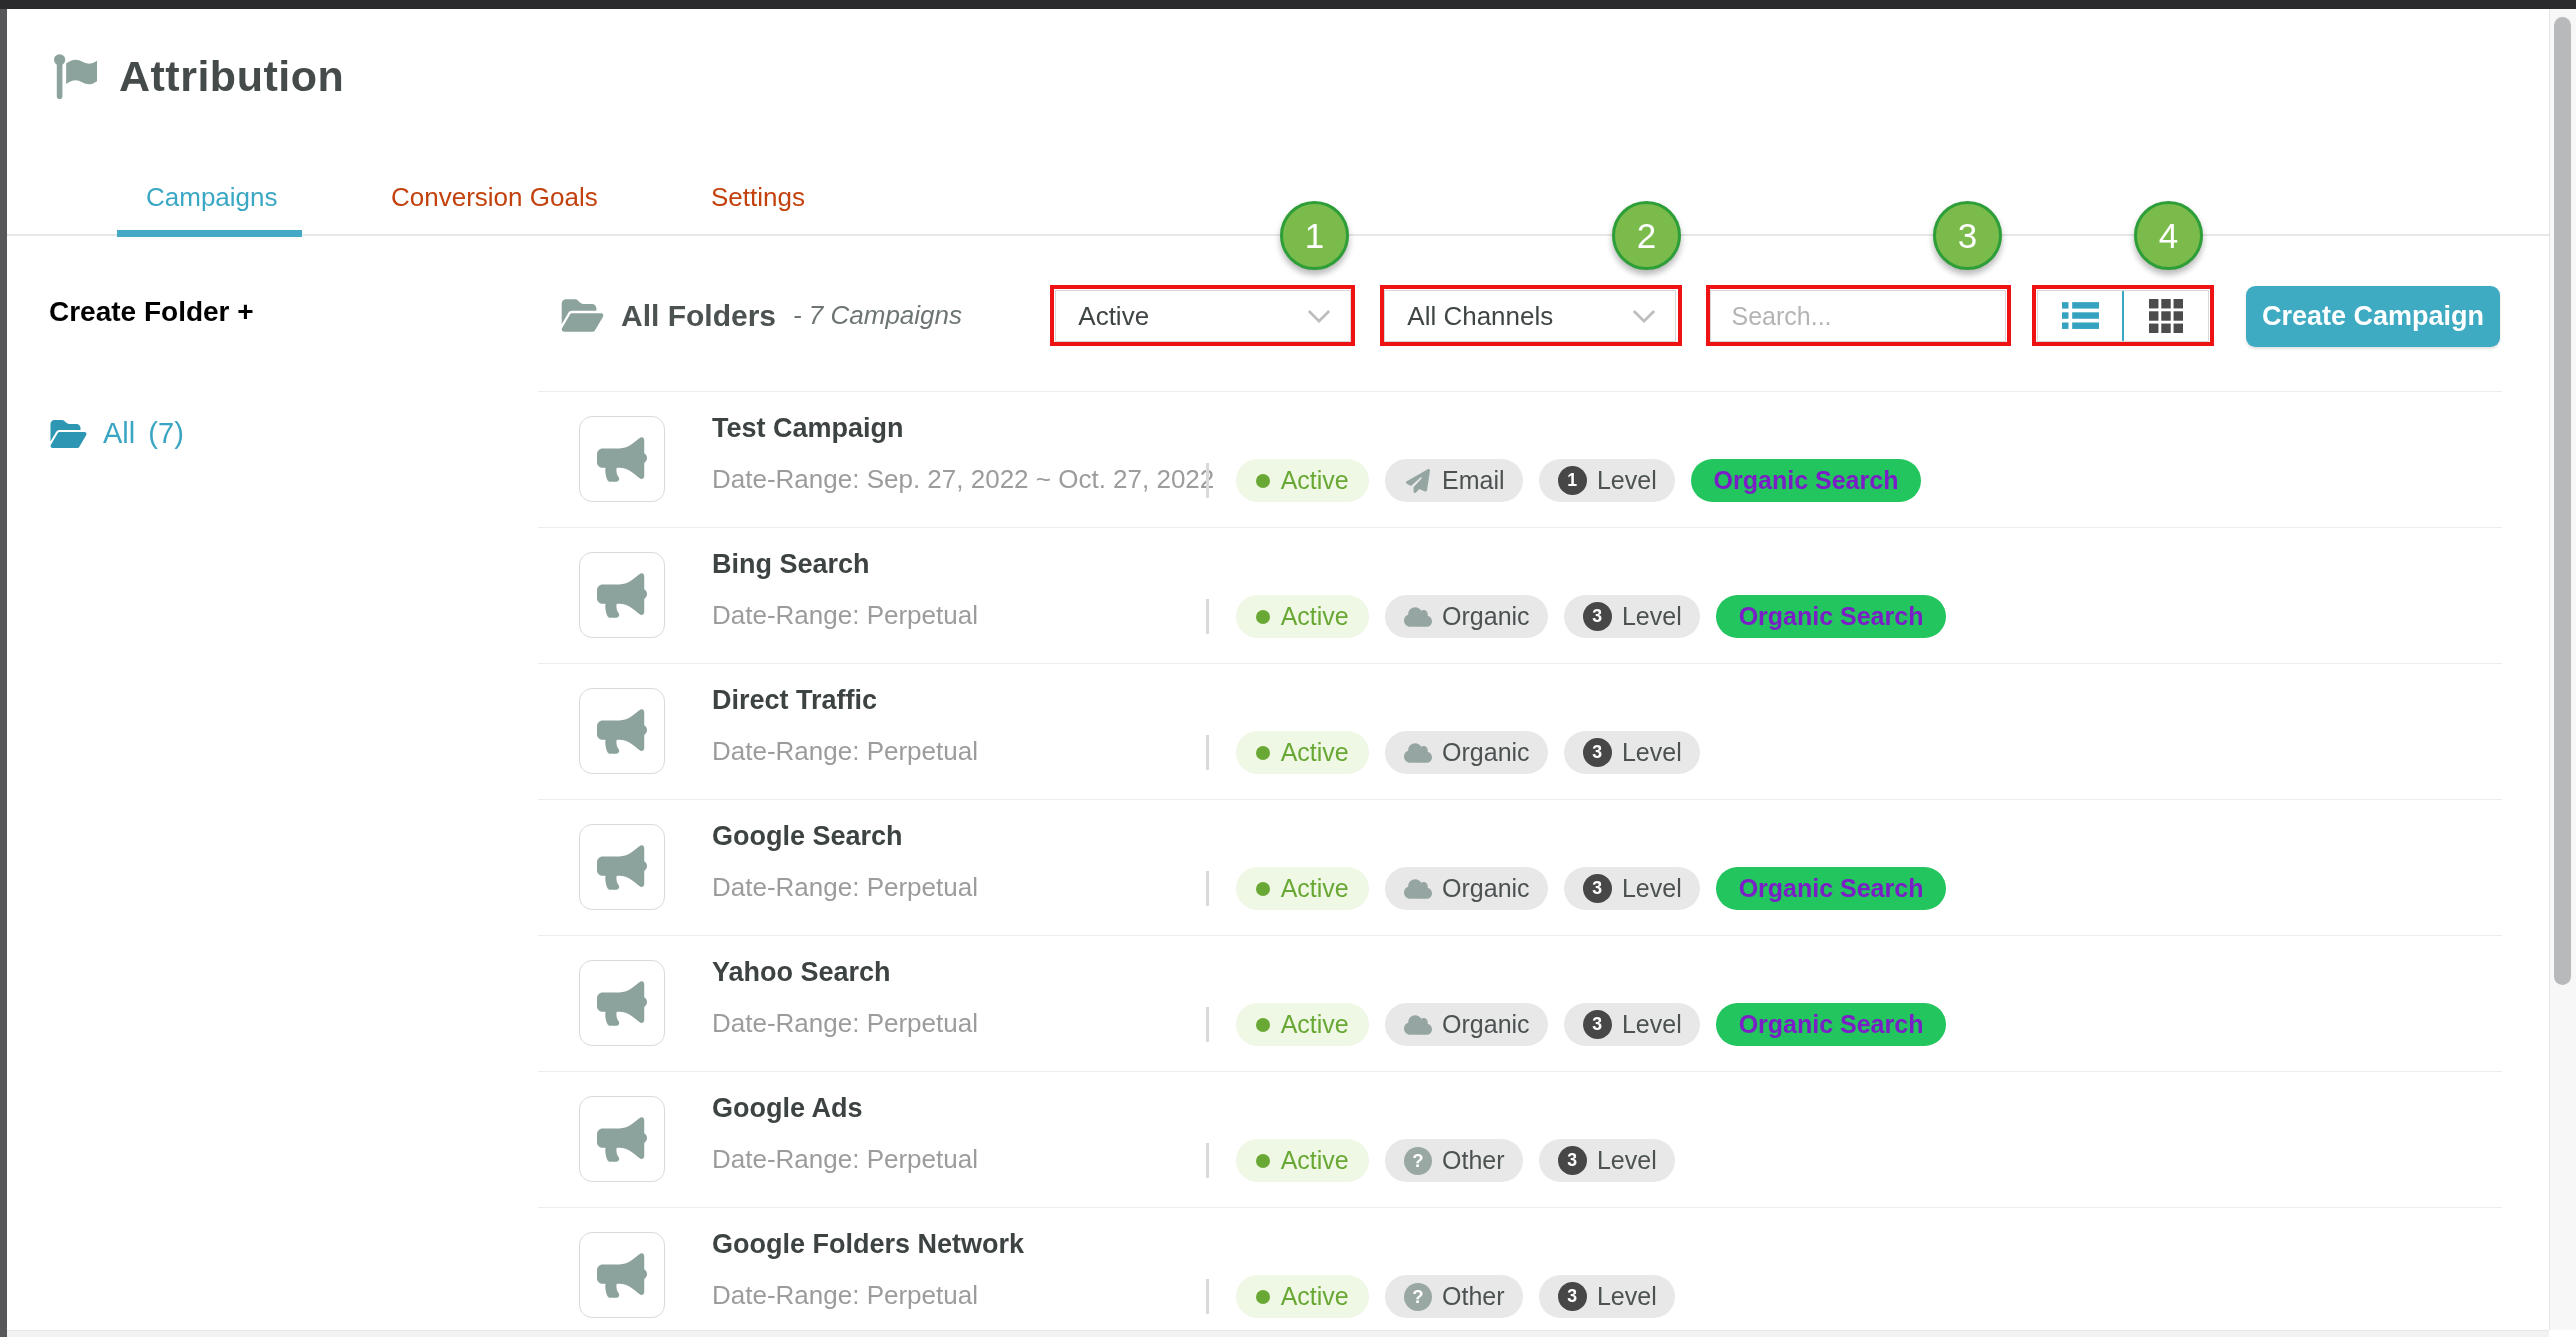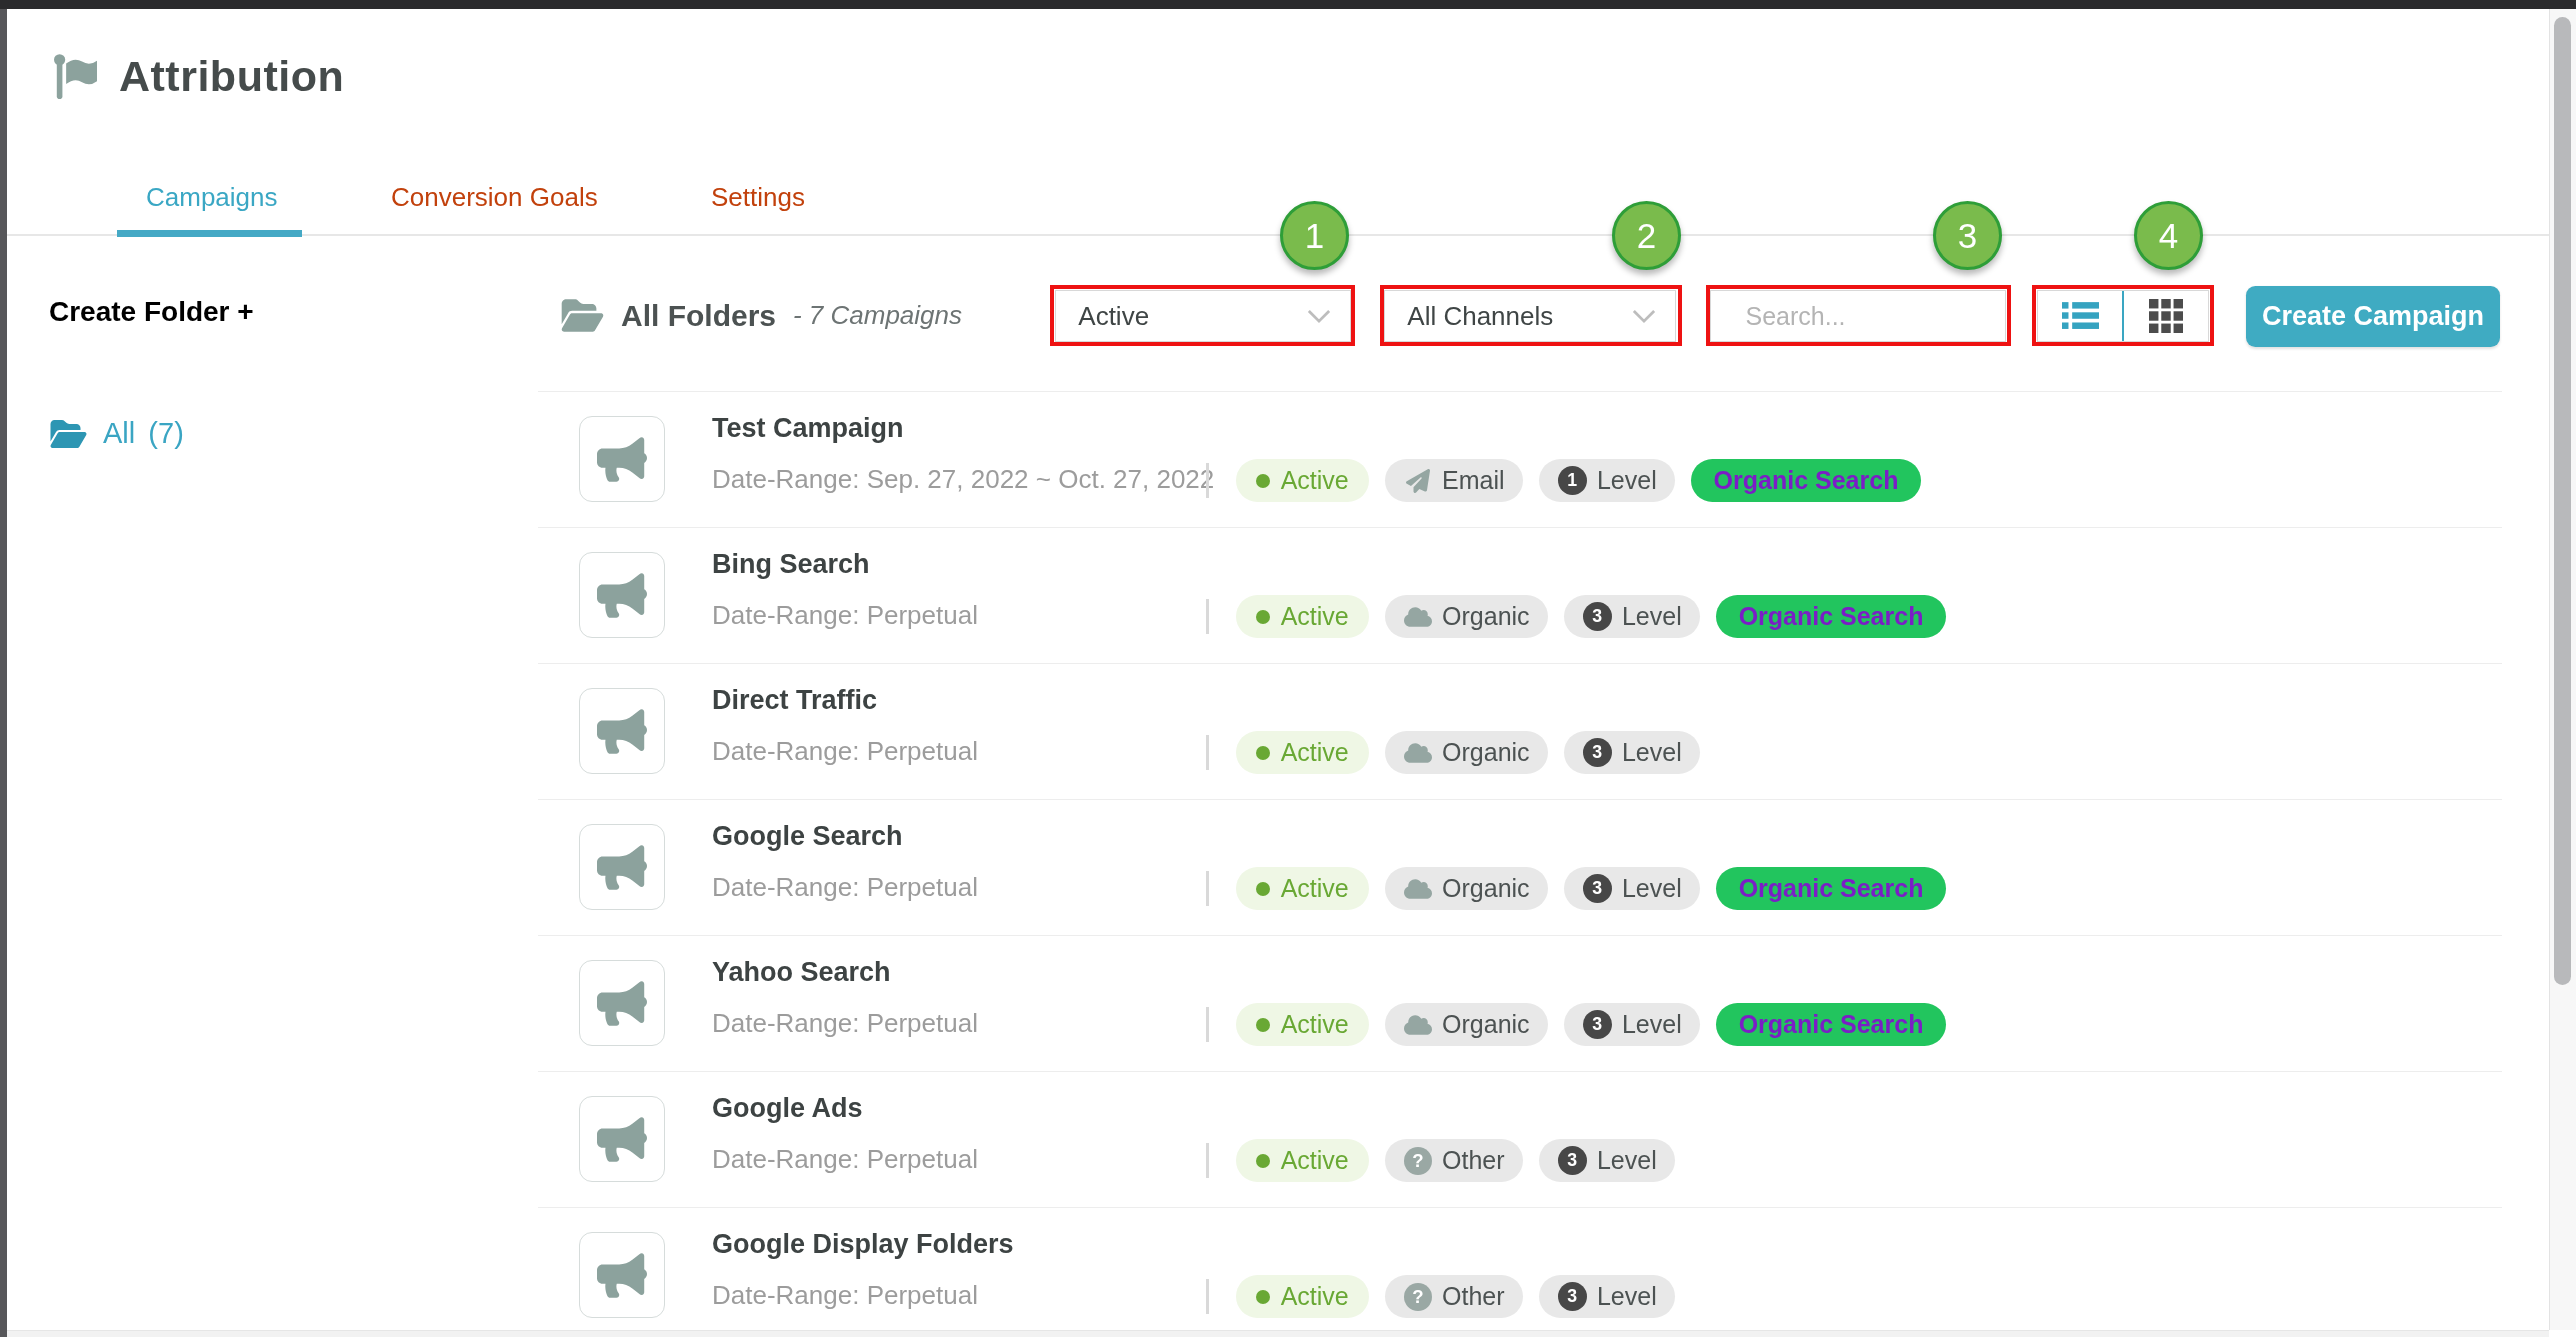--- a/index.html
+++ b/index.html
@@ -37,21 +37,21 @@
   #scope svg { width:47px; height:37px; }
   #scope .scope-title { font-size:30px; font-weight:600; color:#4c5252; }
   #scope .scope-sub { font-size:26px; font-style:italic; color:#6d7474; margin-left:1.9px; }
 
   .widget { top:290px; height:52px; background:#fff; border:0.9px solid #d8d8d8; display:flex; align-items:center; }
   #status-filter { left:1055px; width:296px; justify-content:space-between; padding:0 18.6px 0 22.3px; cursor:pointer; }
   #channel-filter { left:1384px; width:292px; justify-content:space-between; padding:0 18.6px 0 22.3px; cursor:pointer; }
   .widget .val { font-size:26px; color:#3f4545; }
   .chev { width:24px; height:15px; }
   #search-box { left:1710px; width:296px; padding:0 17px 0 20.5px; }
-  #search-input { border:none; outline:none; flex:1; font-size:25px; color:#3f4545; font-family:"Liberation Sans",sans-serif; background:transparent;margin-left:14px; }
+  #search-input { border:none; outline:none; flex:1; font-size:25px; color:#3f4545; font-family:"Liberation Sans",sans-serif; background:transparent; }
   #search-input::placeholder { color:#b4b4b4; }
   #view-toggle { left:2037px; width:172px; padding:0; }
   .toggle-half { width:50%; height:100%; display:flex; align-items:center; justify-content:center; cursor:pointer; }
   #toggle-divider { width:1.9px; height:100%; background:#3aa6c2; }
 
   #create-campaign { left:2246px; top:286px; width:254px; height:61px; background:#3fabc2; border:none;
     border-radius:9.3px; color:#fff; font-size:27px; font-weight:bold; font-family:Liberation Sans, sans-serif;
     cursor:pointer; box-shadow:0 1.9px 2.8px rgba(0,0,0,.12); }
 
   
@@ -371,21 +371,21 @@
 
     </div>
   </div>
 
   <div class="row">
     <div class="iconbox">
       <svg viewBox="0 0 576 512">
         <path fill="#8ca29d" d="M576 240c0-23.63-12.95-44.04-32-55.12V32.01C544 23.26 537.02 0 512 0c-7.12 0-14.19 2.38-19.98 7.02l-85.03 68.03C364.28 109.19 310.66 128 255.5 128H64c-35.35 0-64 28.65-64 64v96c0 35.35 28.65 64 64 64h33.7c-1.39 10.48-2.18 21.14-2.18 32 0 39.77 9.26 77.35 25.56 110.94 5.19 10.69 16.52 17.06 28.4 17.06h74.28c26.05 0 41.69-29.84 25.9-50.56-16.4-21.52-26.15-48.36-26.15-77.44 0-11.11 1.62-21.79 4.41-32H255.5c55.16 0 108.78 18.81 151.49 52.94l85.03 68.03c5.6 4.48 12.58 6.95 19.98 6.95 24.92 0 32-22.78 32-32V295.13C563.05 284.04 576 263.63 576 240z"></path>
       </svg>
     </div>
-    <div class="cname">Google Display Folders</div>
+    <div class="cname">Google Folders Network</div>
     <div class="cdate">Date-Range: Perpetual</div>
     <div class="badges">
       <div class="vbar"></div>
       <div class="pill pill-status">
         <span class="dot"></span>
         <span>Active</span>
       </div>
       <div class="pill pill-gray">
 
         <span class="ch-icon q-circle">?</span>

